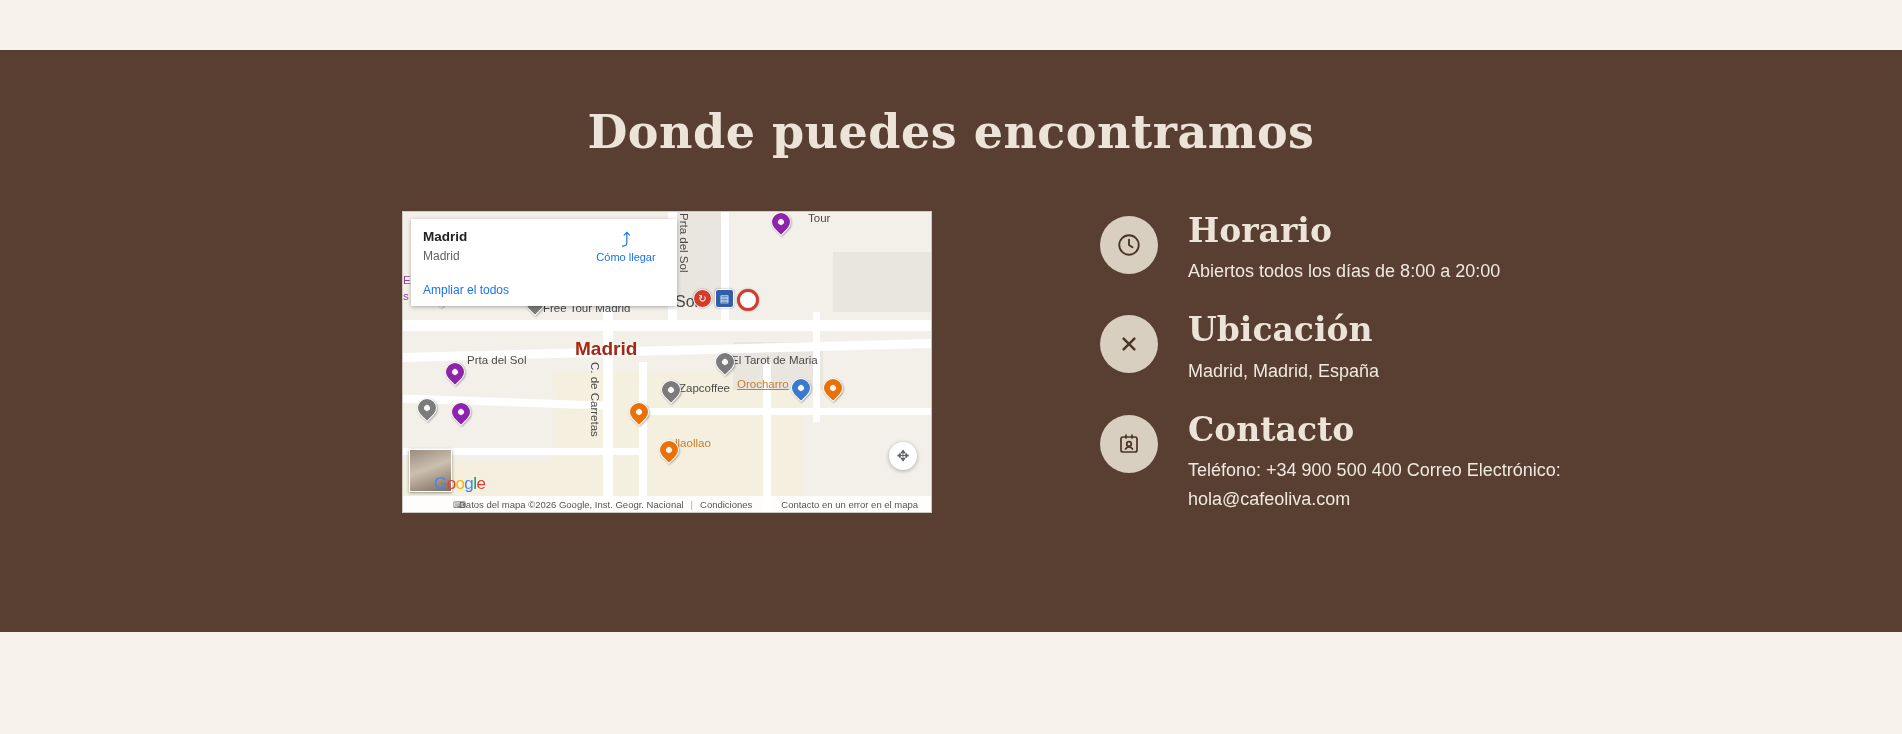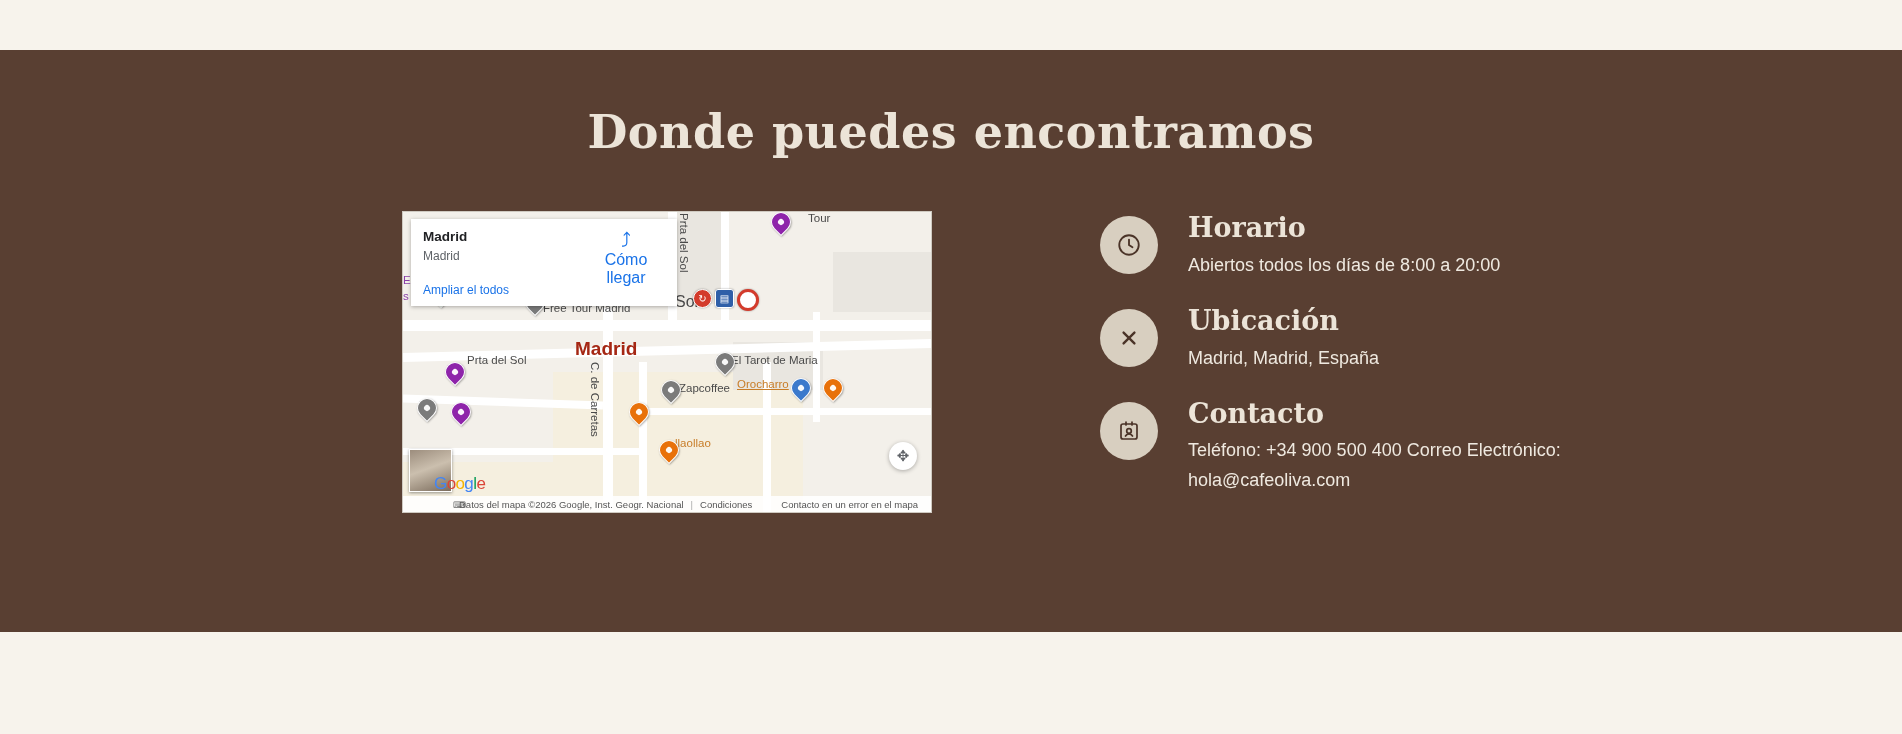--- a/index.html
+++ b/index.html
@@ -181,21 +181,21 @@
     text-align: center;
     width: 82px;
   }
   .ic-dir-icon {
     color: #1a73e8;
     font-size: 20px;
     line-height: 22px;
   }
   .ic-dir-label {
     color: #1a73e8;
-    font-size: 16px;
+    font-size: 11px;
   }
 
   
   .map-footer {
     position: absolute;
     left: 0;
     right: 0;
     bottom: 0;
     height: 16px;
     background: rgba(255,255,255,.88);
@@ -284,21 +284,21 @@
     margin-right: 30px;
     margin-top: 3px;
   }
   .icon-badge svg { display: block; }
 
   .info-text { padding-top: 0; }
   .info-h {
     font-family: "DejaVu Serif", serif;
     font-weight: 700;
     color: #ece4d8;
-    font-size: 27px;
+    font-size: 33px;
     margin: 0 0 8px 0;
     line-height: 1.1;
   }
   .info-p {
     color: #efe9e0;
     font-size: 18px;
     line-height: 1.62;
     margin: 0;
     max-width: 380px;
   }

